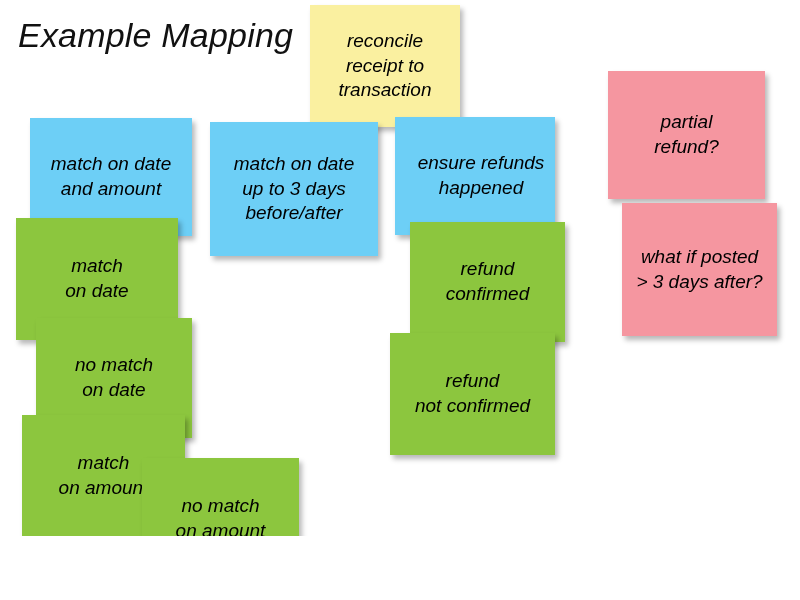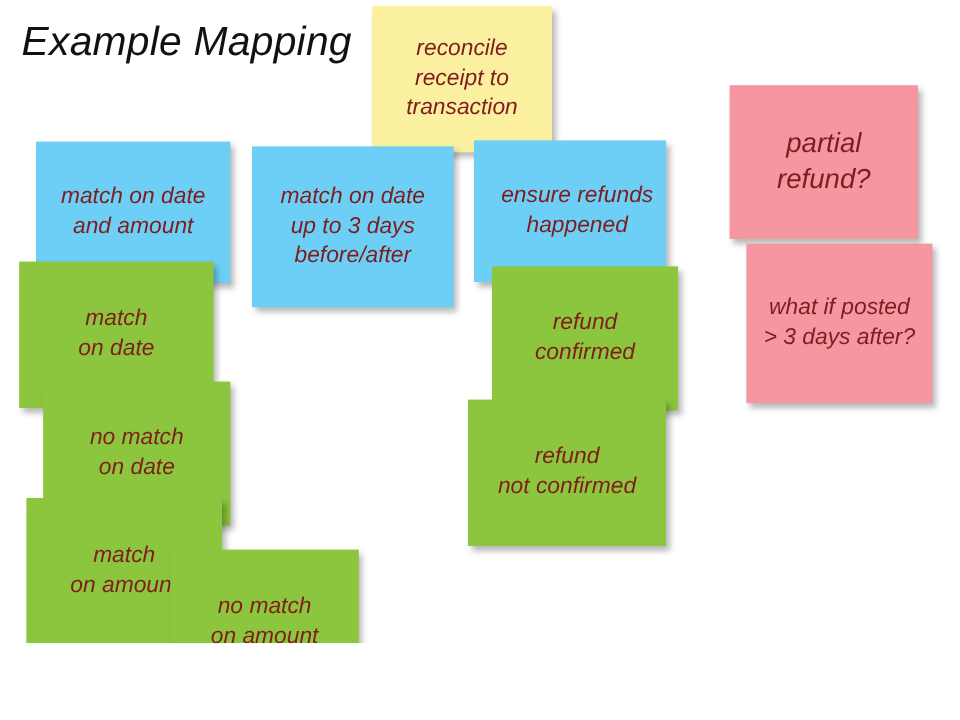--- a/index.html
+++ b/index.html
@@ -30,21 +30,21 @@
   .note {
     position: absolute;
     box-sizing: border-box;
     display: flex;
     align-items: center;
     justify-content: center;
     text-align: center;
     font-style: italic;
     font-size: 19px;
     line-height: 1.30;
-    color: #7f1d1d;
+    color: #000000;
     padding: 6px 8px;
     box-shadow: 3px 4px 5px rgba(0,0,0,0.28);
     user-select: none;
   }
   .note .note-text {
     display: block;
     white-space: pre-line;
   }
   .note.blue   { background: #6DCFF6; }
   .note.green  { background: #8CC63E; font-style: italic; }
@@ -92,21 +92,21 @@
 on amount</span>
       </div>
       <div class="note green" style="left: 410px; top: 222px; width: 155px; height: 120px; z-index: 4; font-size: 19px; background: rgb(140, 198, 62);">
         <span class="note-text">refund
 confirmed</span>
       </div>
       <div class="note green" style="left: 390px; top: 333px; width: 165px; height: 122px; z-index: 5; font-size: 19px; background: rgb(140, 198, 62);">
         <span class="note-text">refund
 not confirmed</span>
       </div>
-      <div class="note pink" style="left: 608px; top: 71px; width: 157px; height: 128px; z-index: 2; font-size: 23px; background: rgb(245, 150, 160);">
+      <div class="note pink" style="left: 608px; top: 71px; width: 157px; height: 128px; z-index: 2; font-size: 19px; background: rgb(245, 150, 160);">
         <span class="note-text">partial
 refund?</span>
       </div>
       <div class="note pink" style="left: 622px; top: 203px; width: 155px; height: 133px; z-index: 3; font-size: 19px; background: rgb(245, 150, 160);">
         <span class="note-text">what if posted
 &gt; 3 days after?</span>
       </div>
     </div>
 </div>
 

